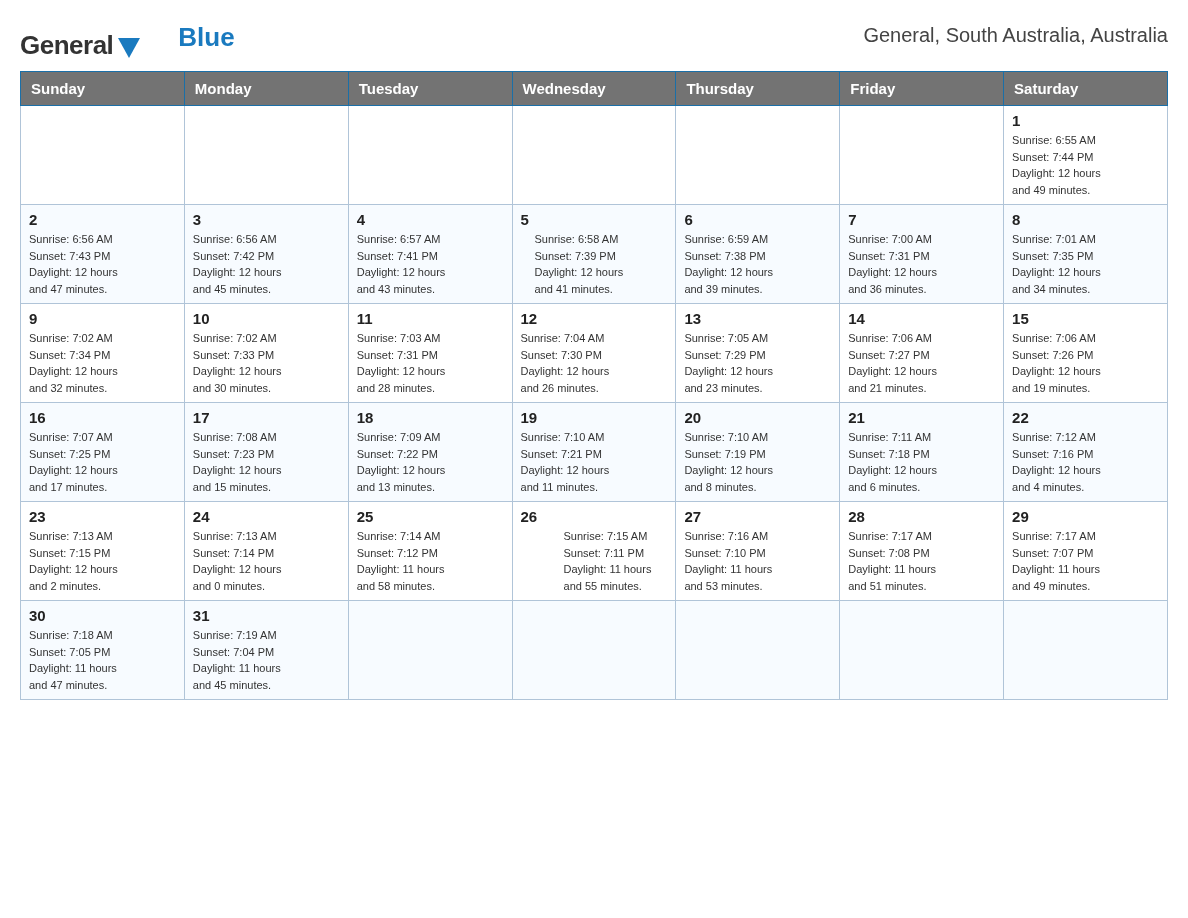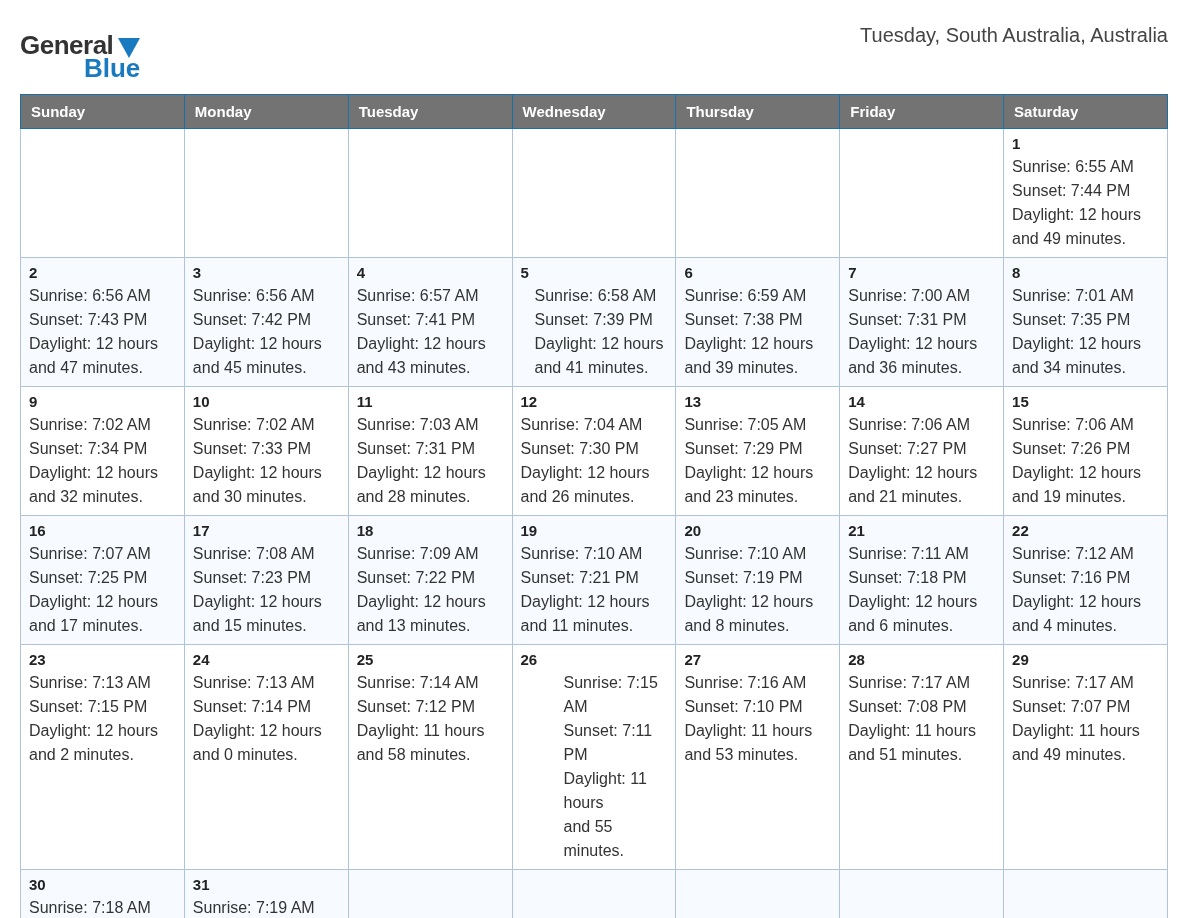--- a/index.html
+++ b/index.html
@@ -11,22 +11,22 @@
       min-height: 918px;
     }
     .header-area {
       display: flex;
       justify-content: space-between;
       align-items: flex-start;
       margin-bottom: 10px;
     }
     .logo {
       display: flex;
-      flex-direction: column;
-      align-items: flex-end;
+      flex-direction: row;
+      align-items: flex-start;
       margin-top: 10px;
     }
     .logo-general {
       font-size: 26px;
       font-weight: bold;
       color: #333;
       letter-spacing: -0.5px;
     }
     .logo-blue {
       font-size: 26px;
@@ -71,21 +71,21 @@
       min-height: 110px;
     }
     .day-number {
       font-size: 15px;
       font-weight: bold;
       color: #222;
       display: block;
       margin-bottom: 3px;
     }
     .day-info {
-      font-size: 16px;
+      font-size: 11px;
       color: #333;
       line-height: 1.5;
     }
     .empty-cell {
       background: #fff;
     }
     .calendar tr:nth-child(even) td {
       background: #f7fbff;
     }
     .calendar tr:nth-child(odd) td {
@@ -100,21 +100,21 @@
 
 <div class="header-area">
   <div class="logo">
     <div style="display:flex;align-items:center;">
       <span class="logo-general">General</span>
       <span style="display:inline-block;width:0;height:0;border-left:11px solid transparent;border-right:11px solid transparent;border-top:20px solid #1a7abf;margin-left:5px;margin-top:4px;"></span>
     </div>
     <span class="logo-blue">Blue</span>
   </div>
   <div class="title-area">
-    <div class="location-title">Tuesday, South Australia, Australia</div>
+    <div class="location-title">General, South Australia, Australia</div>
   </div>
 </div>
 
 <table class="calendar">
   <thead>
     <tr>
     <th>Sunday</th>
         <th>Monday</th>
         <th>Tuesday</th>
         <th>Wednesday</th>

